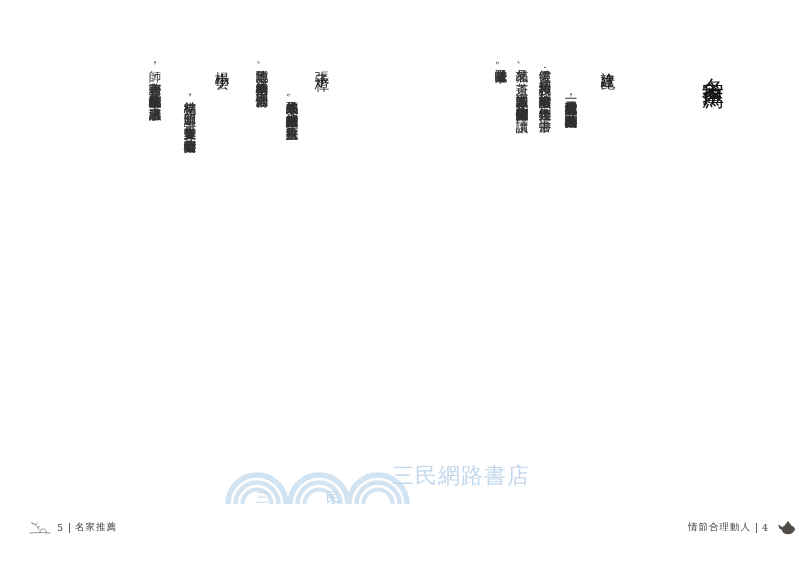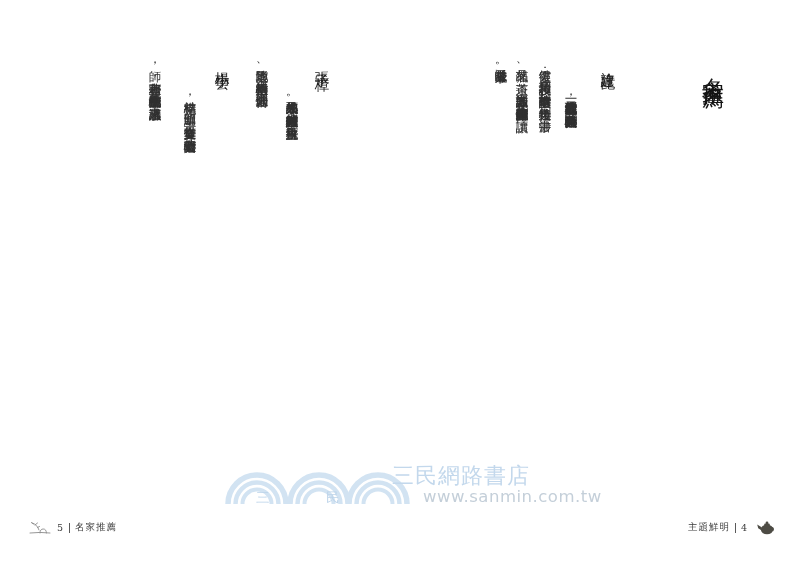--- a/index.html
+++ b/index.html
@@ -59,21 +59,20 @@
       <path d="M75.5 60 A21.5 21.5 0 0 1 118.5 60" stroke-width="4.5"></path>
       <path d="M82.5 60 A14.5 14.5 0 0 1 111.5 60" stroke-width="4"></path>
       <path d="M127 60 A29 29 0 0 1 185 60" stroke-width="5.5"></path>
       <path d="M134.5 60 A21.5 21.5 0 0 1 177.5 60" stroke-width="4.5"></path>
       <path d="M141.5 60 A14.5 14.5 0 0 1 170.5 60" stroke-width="4"></path>
     </g>
   </svg>
   <span class="wm-char" style="left:256px; top:489px;">三</span>
   <span class="wm-char" style="left:326px; top:489px;">民</span>
   <div class="wm-store">三民網路書店</div>
-  <div class="wm-url">www.sanmin.com.tw</div>
 
   <div class="textlayer">
 
     <div class="v title" style="left:700px; top:60px;">名家推薦</div>
 
     <div class="v author" style="left:600px; top:60px;">許建崑：</div>
     <div class="v bodycol" style="left:565px; top:92px;">作者巧妙處理九二一大地震的素材，創造溫老師來關心災區孩子心</div>
     <div class="v bodycol" style="left:539px; top:60px;">靈復健；又利用後設技巧，讓故事進行的時空，拉遠到十年之後。書中涉</div>
     <div class="v bodycol" style="left:516px; top:60px;">獵品茗、茶道、話畫等多面知識，充分顯露作者嫻雅多情的人生觀，讓讀</div>
     <div class="v bodycol" style="left:495px; top:60px;">者分享了其中滋味。</div>
@@ -97,21 +96,21 @@
         <path d="M7 5 l2.5 -2"></path>
         <path d="M9.5 7.5 l2 -1"></path>
       </g>
     </svg>
     <span>5</span>
     <span class="sep"></span>
     <span>名家推薦</span>
   </div>
 
   <div class="footer fr">
-    <span>主題鮮明</span>
+    <span>情節合理動人</span>
     <span class="sep"></span>
     <span>4</span>
     <svg class="icon" width="19" height="15" viewBox="0 0 19 15" style="margin-left:3px;">
       <g fill="#4d4b44">
         <ellipse cx="11" cy="9.5" rx="6.2" ry="4.8"></ellipse>
         <rect x="8.2" y="3.6" width="5.6" height="2.4" rx="1"></rect>
         <circle cx="11" cy="3" r="1.4"></circle>
         <path d="M5.6 7.2 L1.2 4.6 L2.2 8.2 L5 10 Z"></path>
         <path d="M16.6 7 q2.4 1.6 .6 4.2 l-1.2 -.8 q1.2 -1.6 -.4 -2.6 Z"></path>
       </g>

